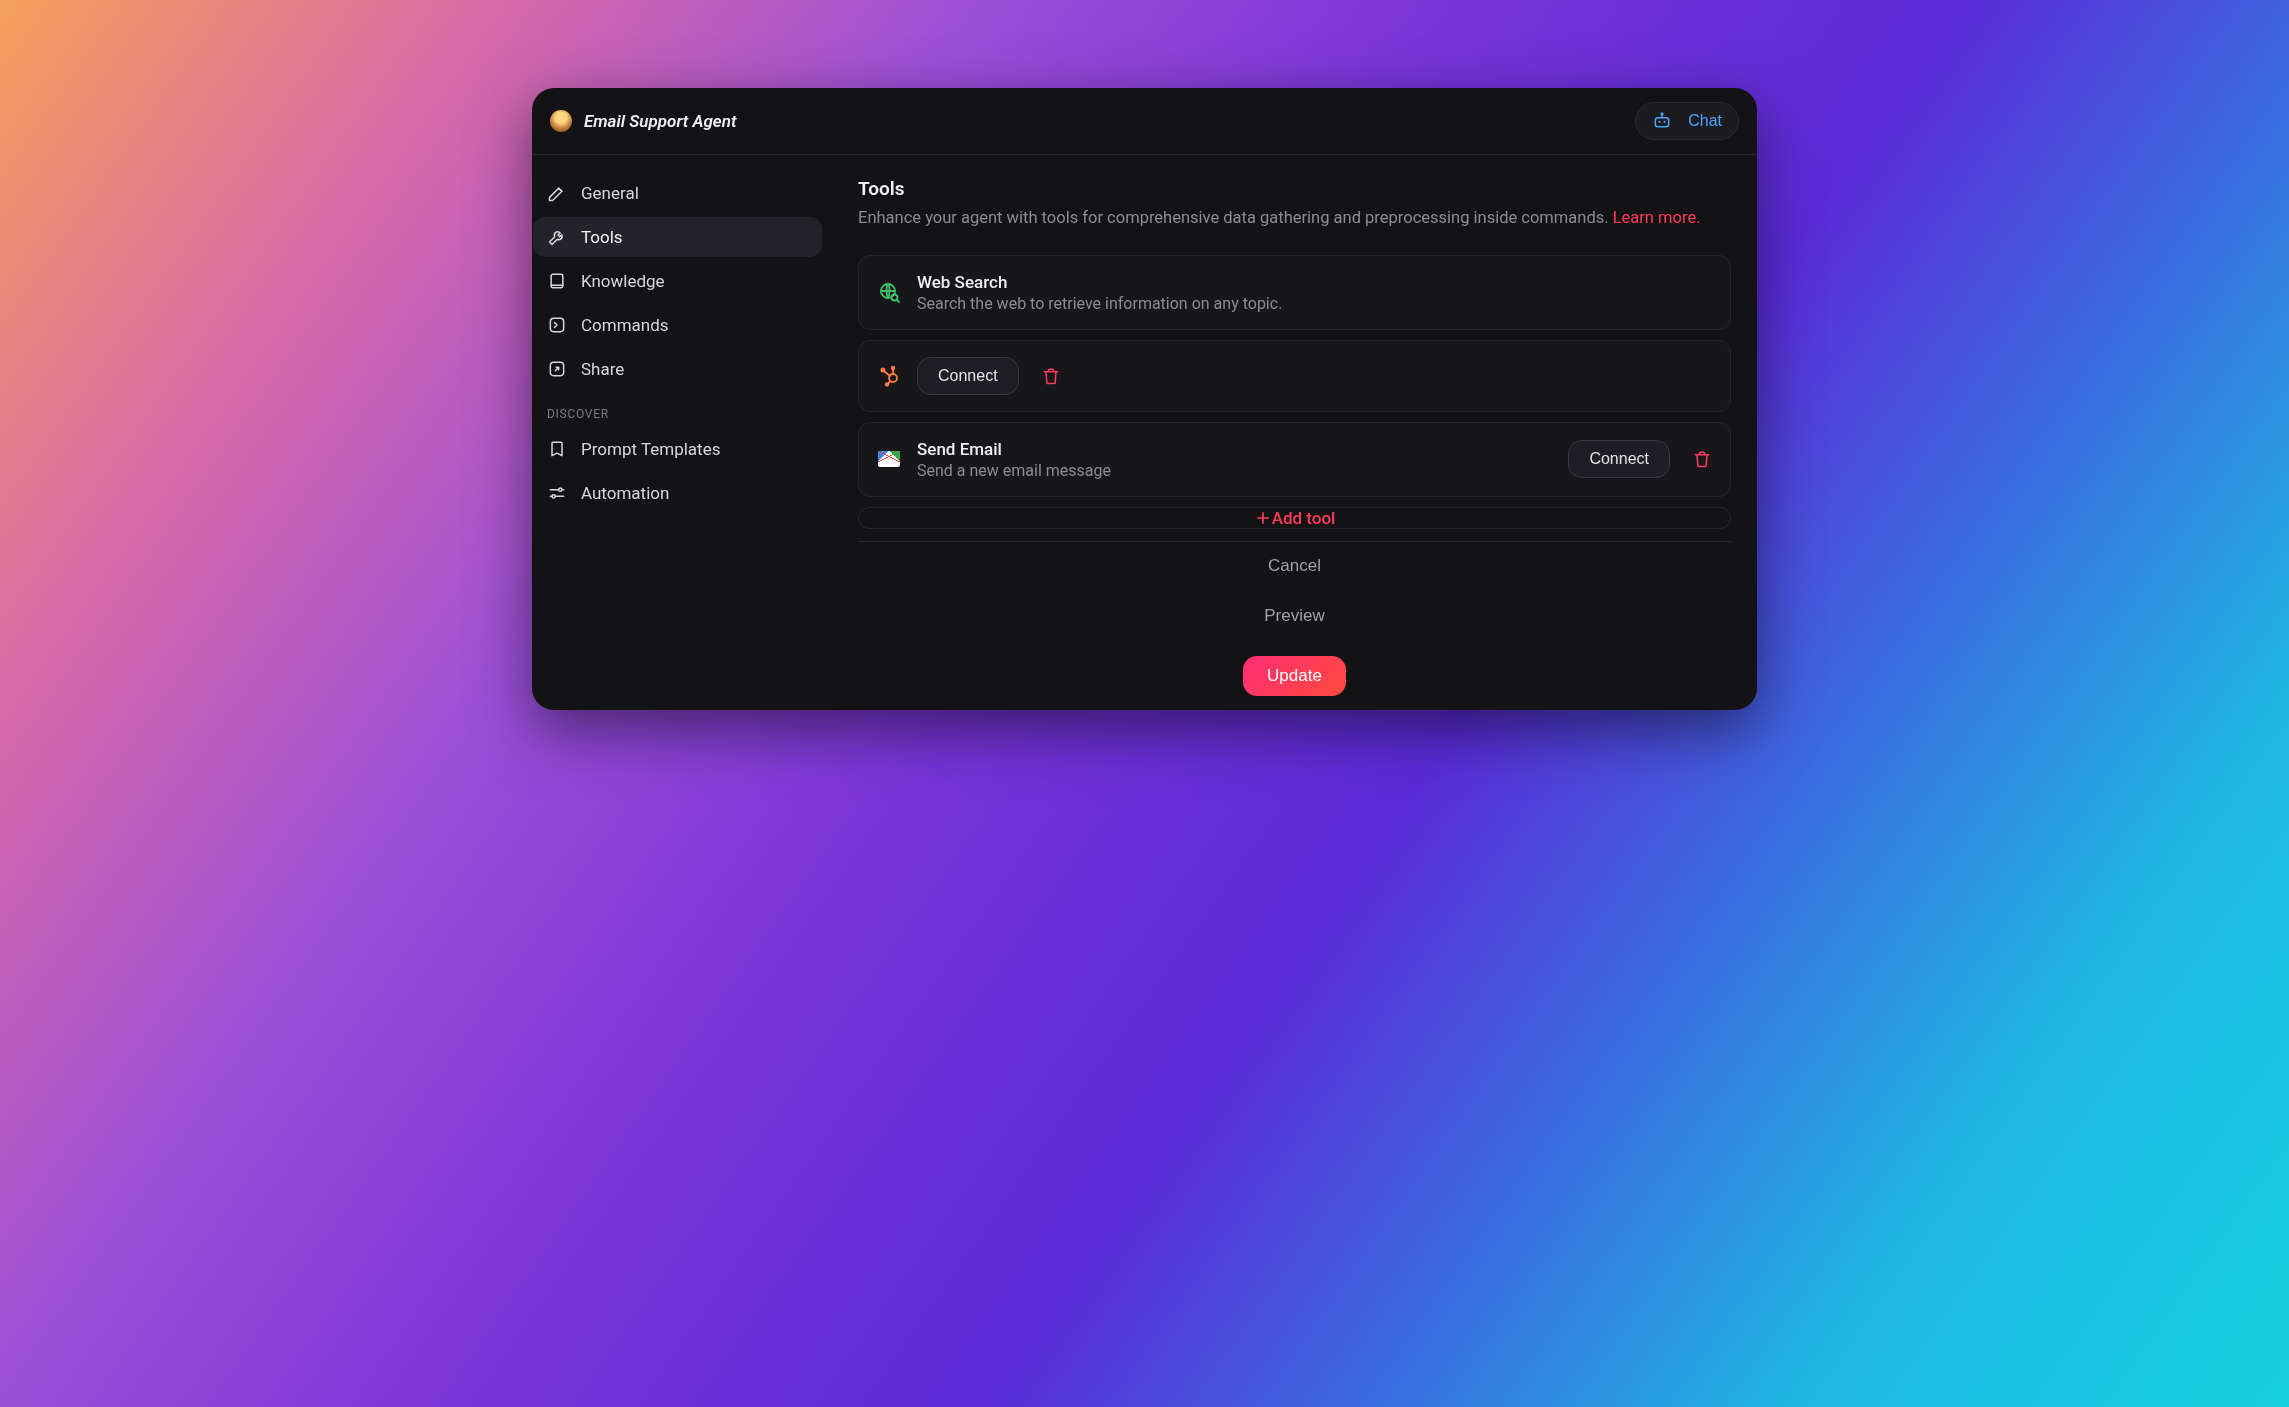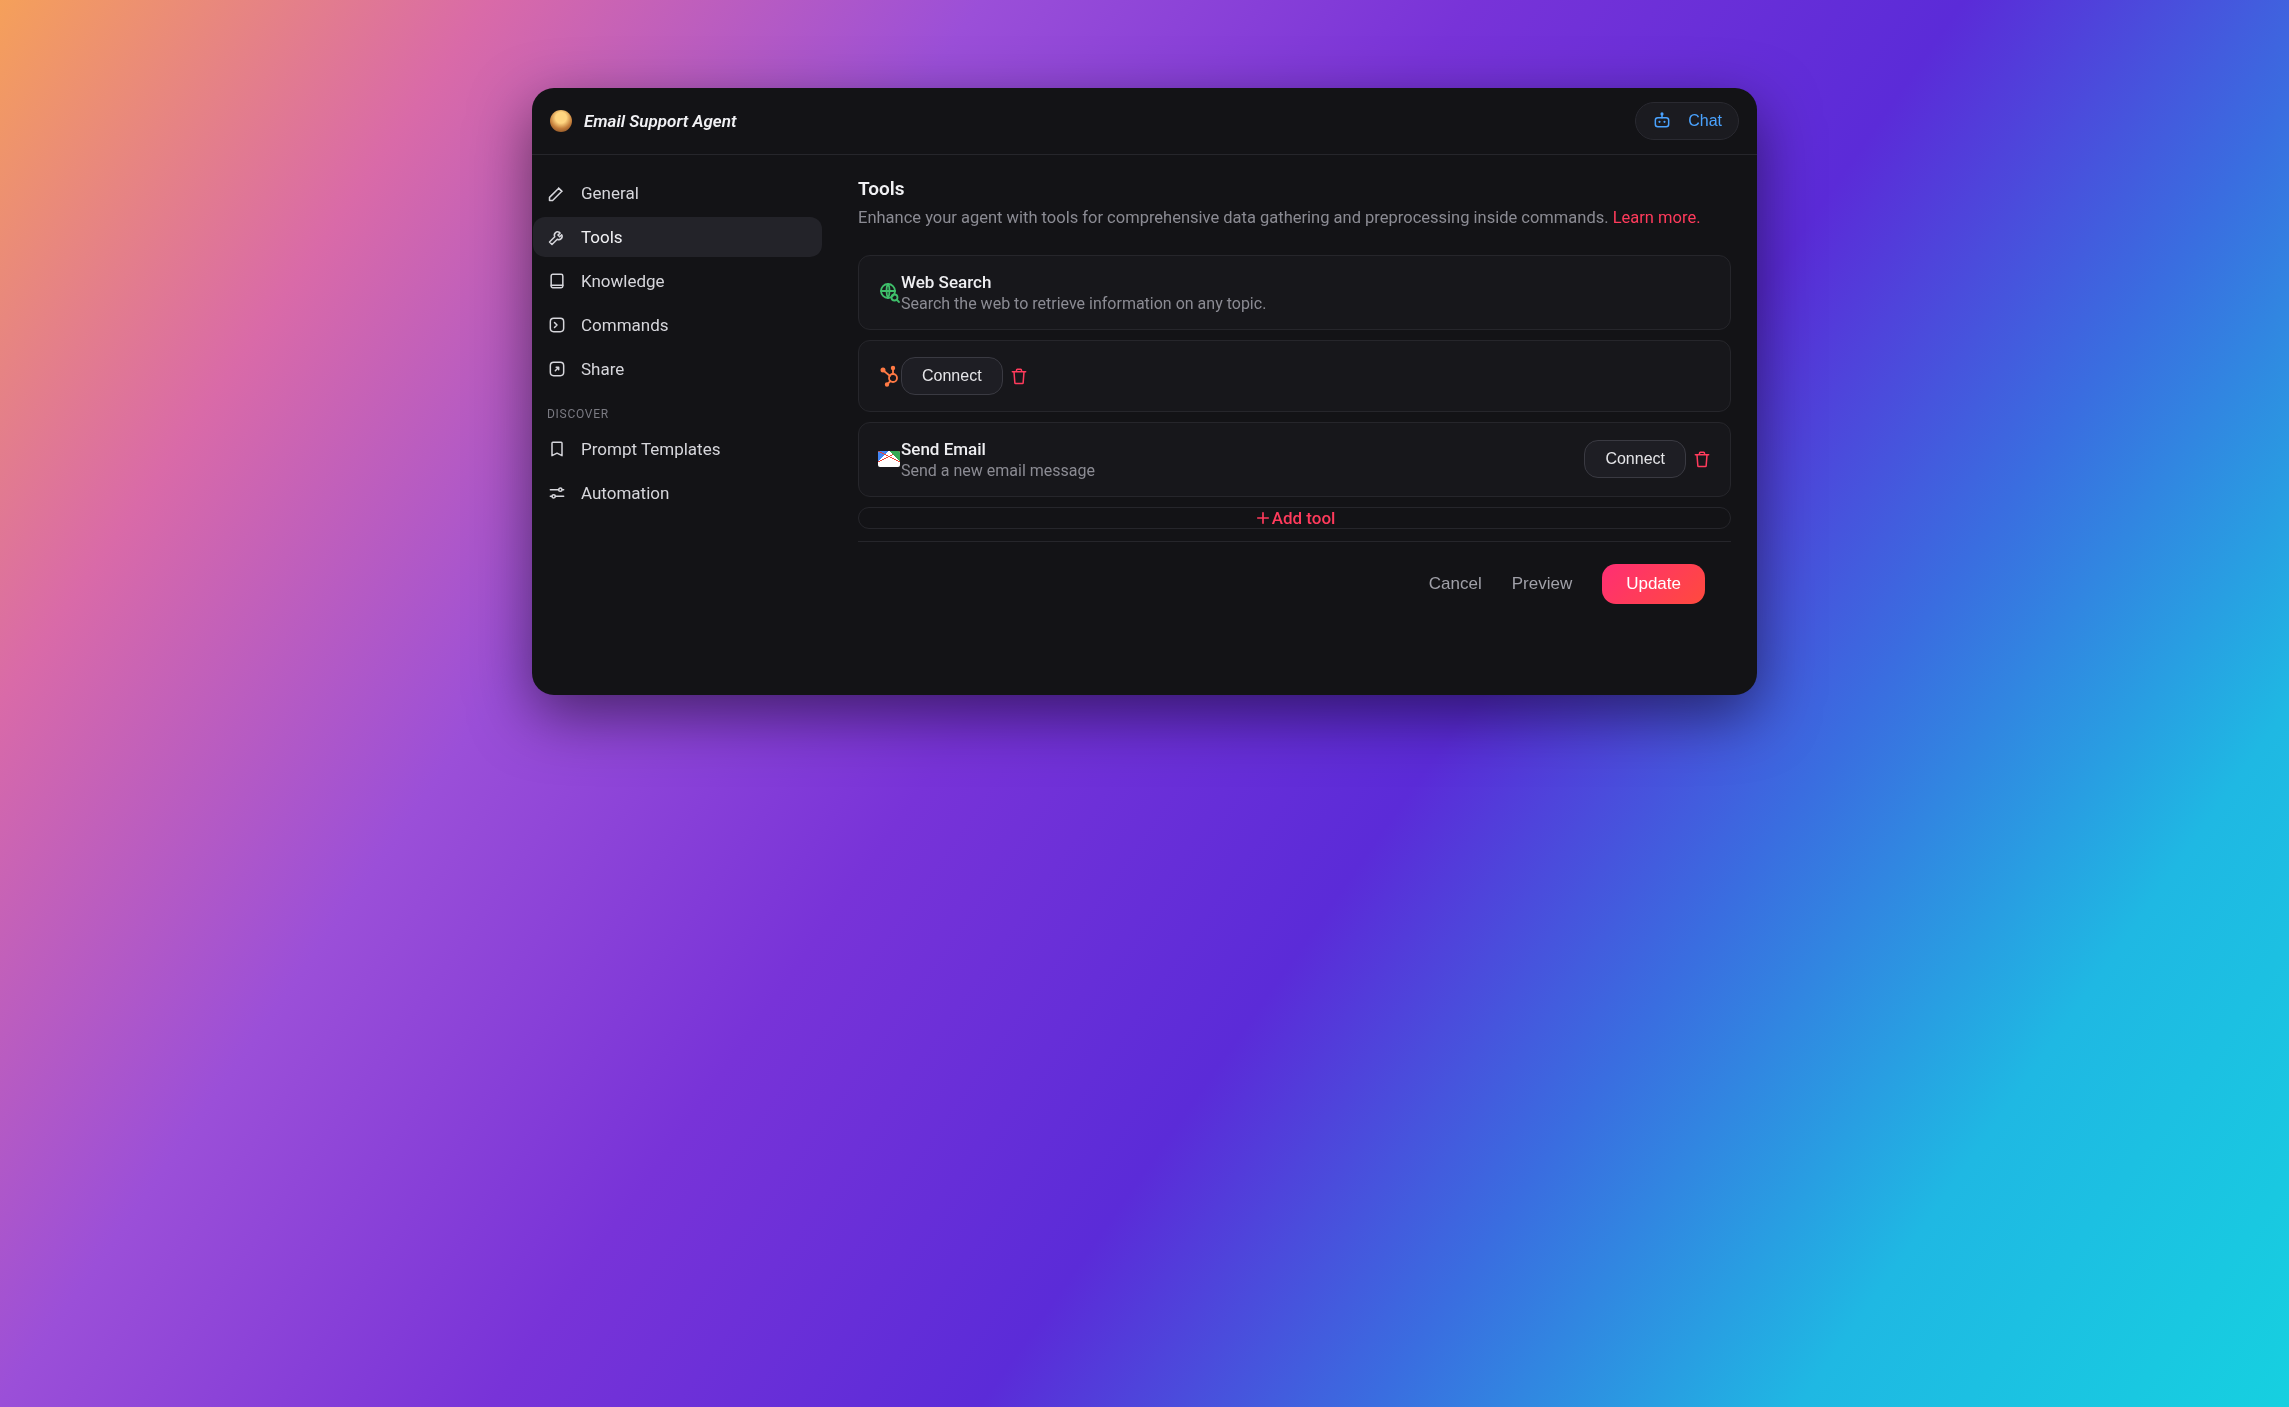--- a/index.html
+++ b/index.html
@@ -87,20 +87,21 @@
   }
   .main {
     flex: 1;
     padding: 22px 26px 0 26px;
   }
   .main h2 { font-size: 19px; font-weight: 600; margin-bottom: 6px; color: #f1f1f4; }
   .subtext { color: #8b8b93; font-size: 16.5px; line-height: 1.5; margin-bottom: 24px; }
   .subtext a { color: #ff3b5c; text-decoration: none; }
   .tool-card {
     display: flex; align-items: center;
+    gap: 16px;
     border: 1px solid #26262b;
     background: #17171b;
     border-radius: 12px;
     padding: 16px 18px;
     margin-bottom: 10px;
   }
   .tool-icon {
     width: 24px; height: 24px; flex-shrink: 0;
     display: flex; align-items: center; justify-content: center;
   }
@@ -130,24 +131,25 @@
     display: flex; align-items: center; justify-content: center; 
     border: 1px solid #26262b;
     border-radius: 12px;
     color: #ff3b5c;
     font-size: 17px; font-weight: 500;
     cursor: pointer;
     margin-top: 4px;
   }
   .footer {
     display: flex; justify-content: flex-end; gap: 30px;
-    padding: 22px 26px;
+    padding: 14px 26px;
     border-top: 1px solid #26262b;
     align-items: center;
     margin-top: 12px;
+    flex-direction: column;
   }
   .footer .txt-btn {
     color: #a0a0a8; font-size: 17px; cursor: pointer; background:none; border:none;
   }
   .update-btn {
     padding: 10px 24px;
     border-radius: 14px;
     border: none;
     background: linear-gradient(135deg, #ff2e74, #ff4a3d);
     color: #fff; font-size: 17px; font-weight: 500;

